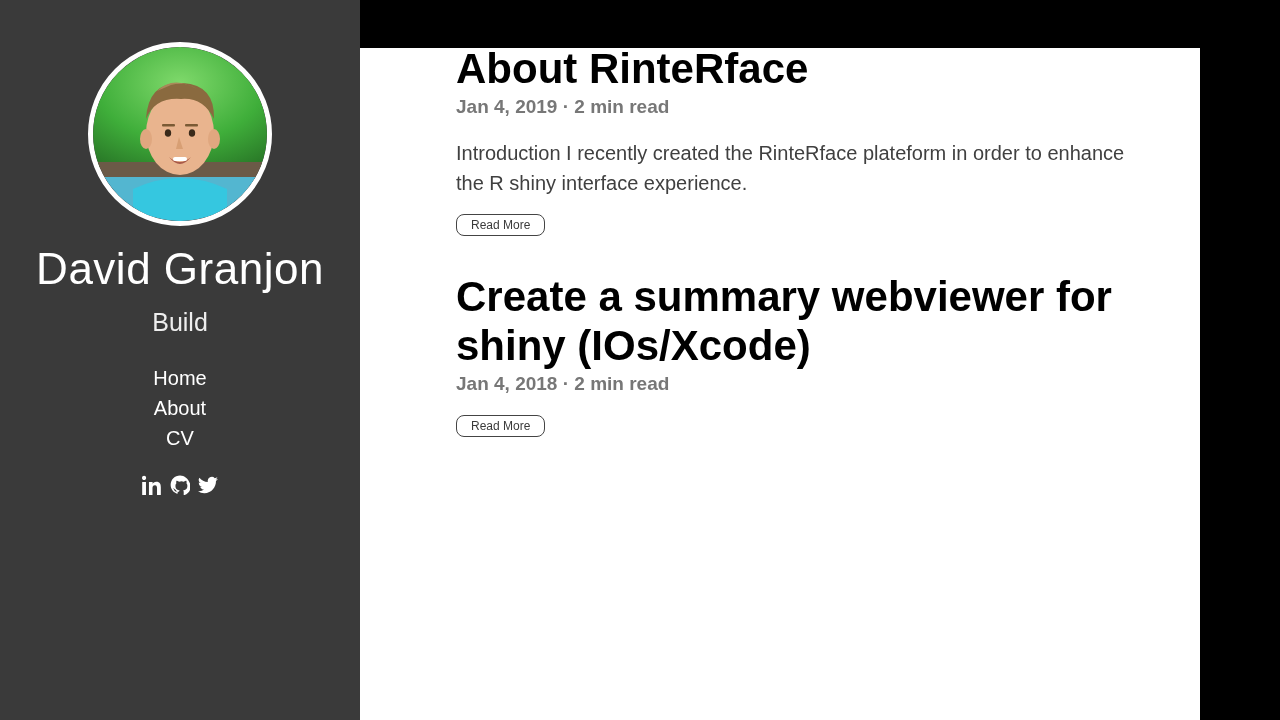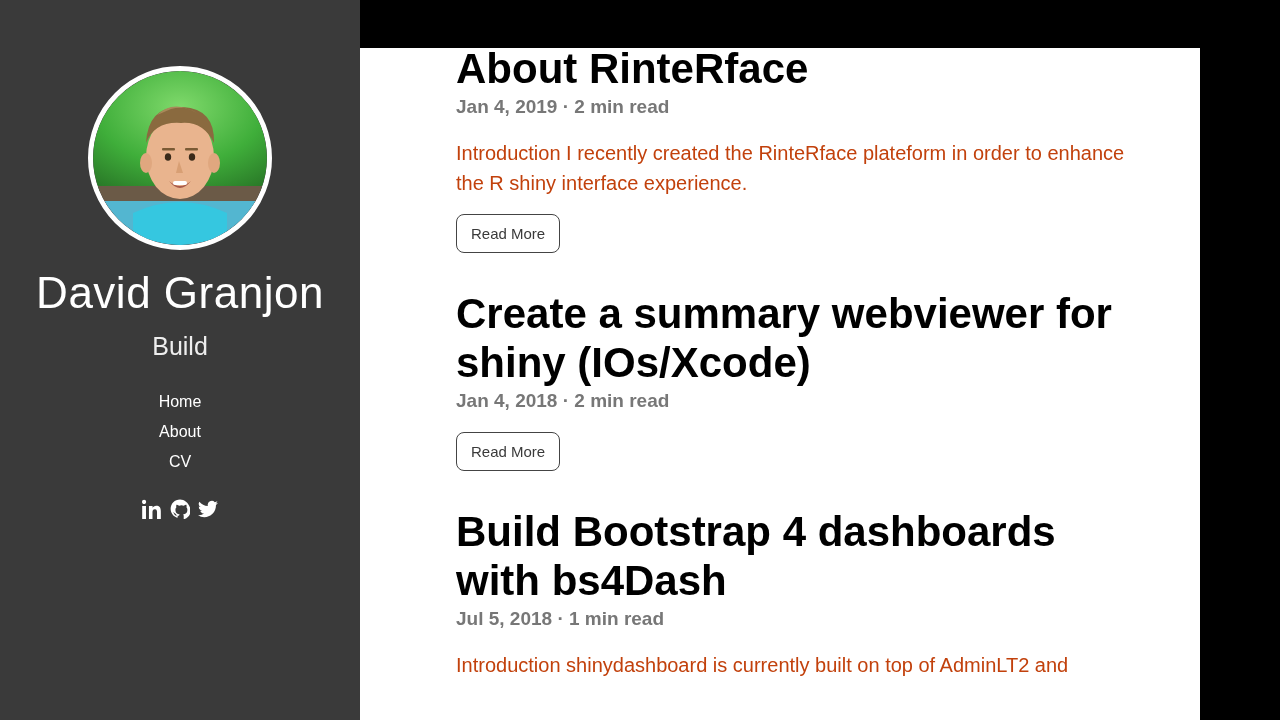--- a/index.html
+++ b/index.html
@@ -13,21 +13,21 @@
     position: relative;
   }
   .sidebar {
     position: absolute;
     left: 0; top: 0;
     width: 360px;
     height: 720px;
     background: #3a3a3a;
     color: #fff;
     text-align: center;
-    padding-top: 66px;
+    padding-top: 42px;
   }
   .avatar-ring {
     width: 184px;
     height: 184px;
     border-radius: 50%;
     border: 5px solid #fff;
     margin: 0 auto;
     overflow: hidden;
     position: relative;
   }
@@ -44,21 +44,21 @@
     margin-top: 14px;
     color: #eee;
   }
   .nav {
     margin-top: 26px;
   }
   .nav a {
     display: block;
     color: #fff;
     text-decoration: none;
-    font-size: 16px;
+    font-size: 20px;
     line-height: 30px;
   }
   .social {
     margin-top: 22px;
     display: flex;
     justify-content: center;
     gap: 8px;
   }
   .social svg { fill: #fff; width: 20px; height: 20px; }
 
@@ -87,32 +87,32 @@
   }
   .post-title a { color: inherit; text-decoration: none; cursor: pointer; }
   .post-meta {
     font-size: 19px;
     color: #777;
     margin-bottom: 20px;
     font-weight: bold;
   }
   .post-excerpt {
     font-size: 20px;
-    color: #c2410c;
+    color: #404040;
     line-height: 1.5;
     margin-bottom: 16px;
   }
   .readmore {
     display: inline-block;
-    font-size: 15px;
+    font-size: 12px;
     color: #3a3a3a;
     text-decoration: none;
     border: 1px solid #444;
     border-radius: 8px;
-    padding: 10px 14px;
+    padding: 3px 14px;
     cursor: pointer;
   }
   
   .content { padding-top: 0; }
   .post:first-child .post-title { margin-top: -4px; }
 </style>
 </head>
 <body>
 
 <aside class="sidebar">
@@ -194,21 +194,14 @@
     </article>
 
     <article class="post">
       <h2 class="post-title">
         <a>Create a summary webviewer for shiny (IOs/Xcode)</a>
       </h2>
       <div class="post-meta">Jan 4, 2018 · 2 min read</div>
       <a class="readmore">Read More</a>
     </article>
 
-    <article class="post">
-      <h2 class="post-title">
-        <a>Build Bootstrap 4 dashboards with bs4Dash</a>
-      </h2>
-      <div class="post-meta">Jul 5, 2018 · 1 min read</div>
-      <p class="post-excerpt">Introduction shinydashboard is currently built on top of AdminLT2 and</p>
-    </article>
   </div>
 </main>
 
 </body></html>

